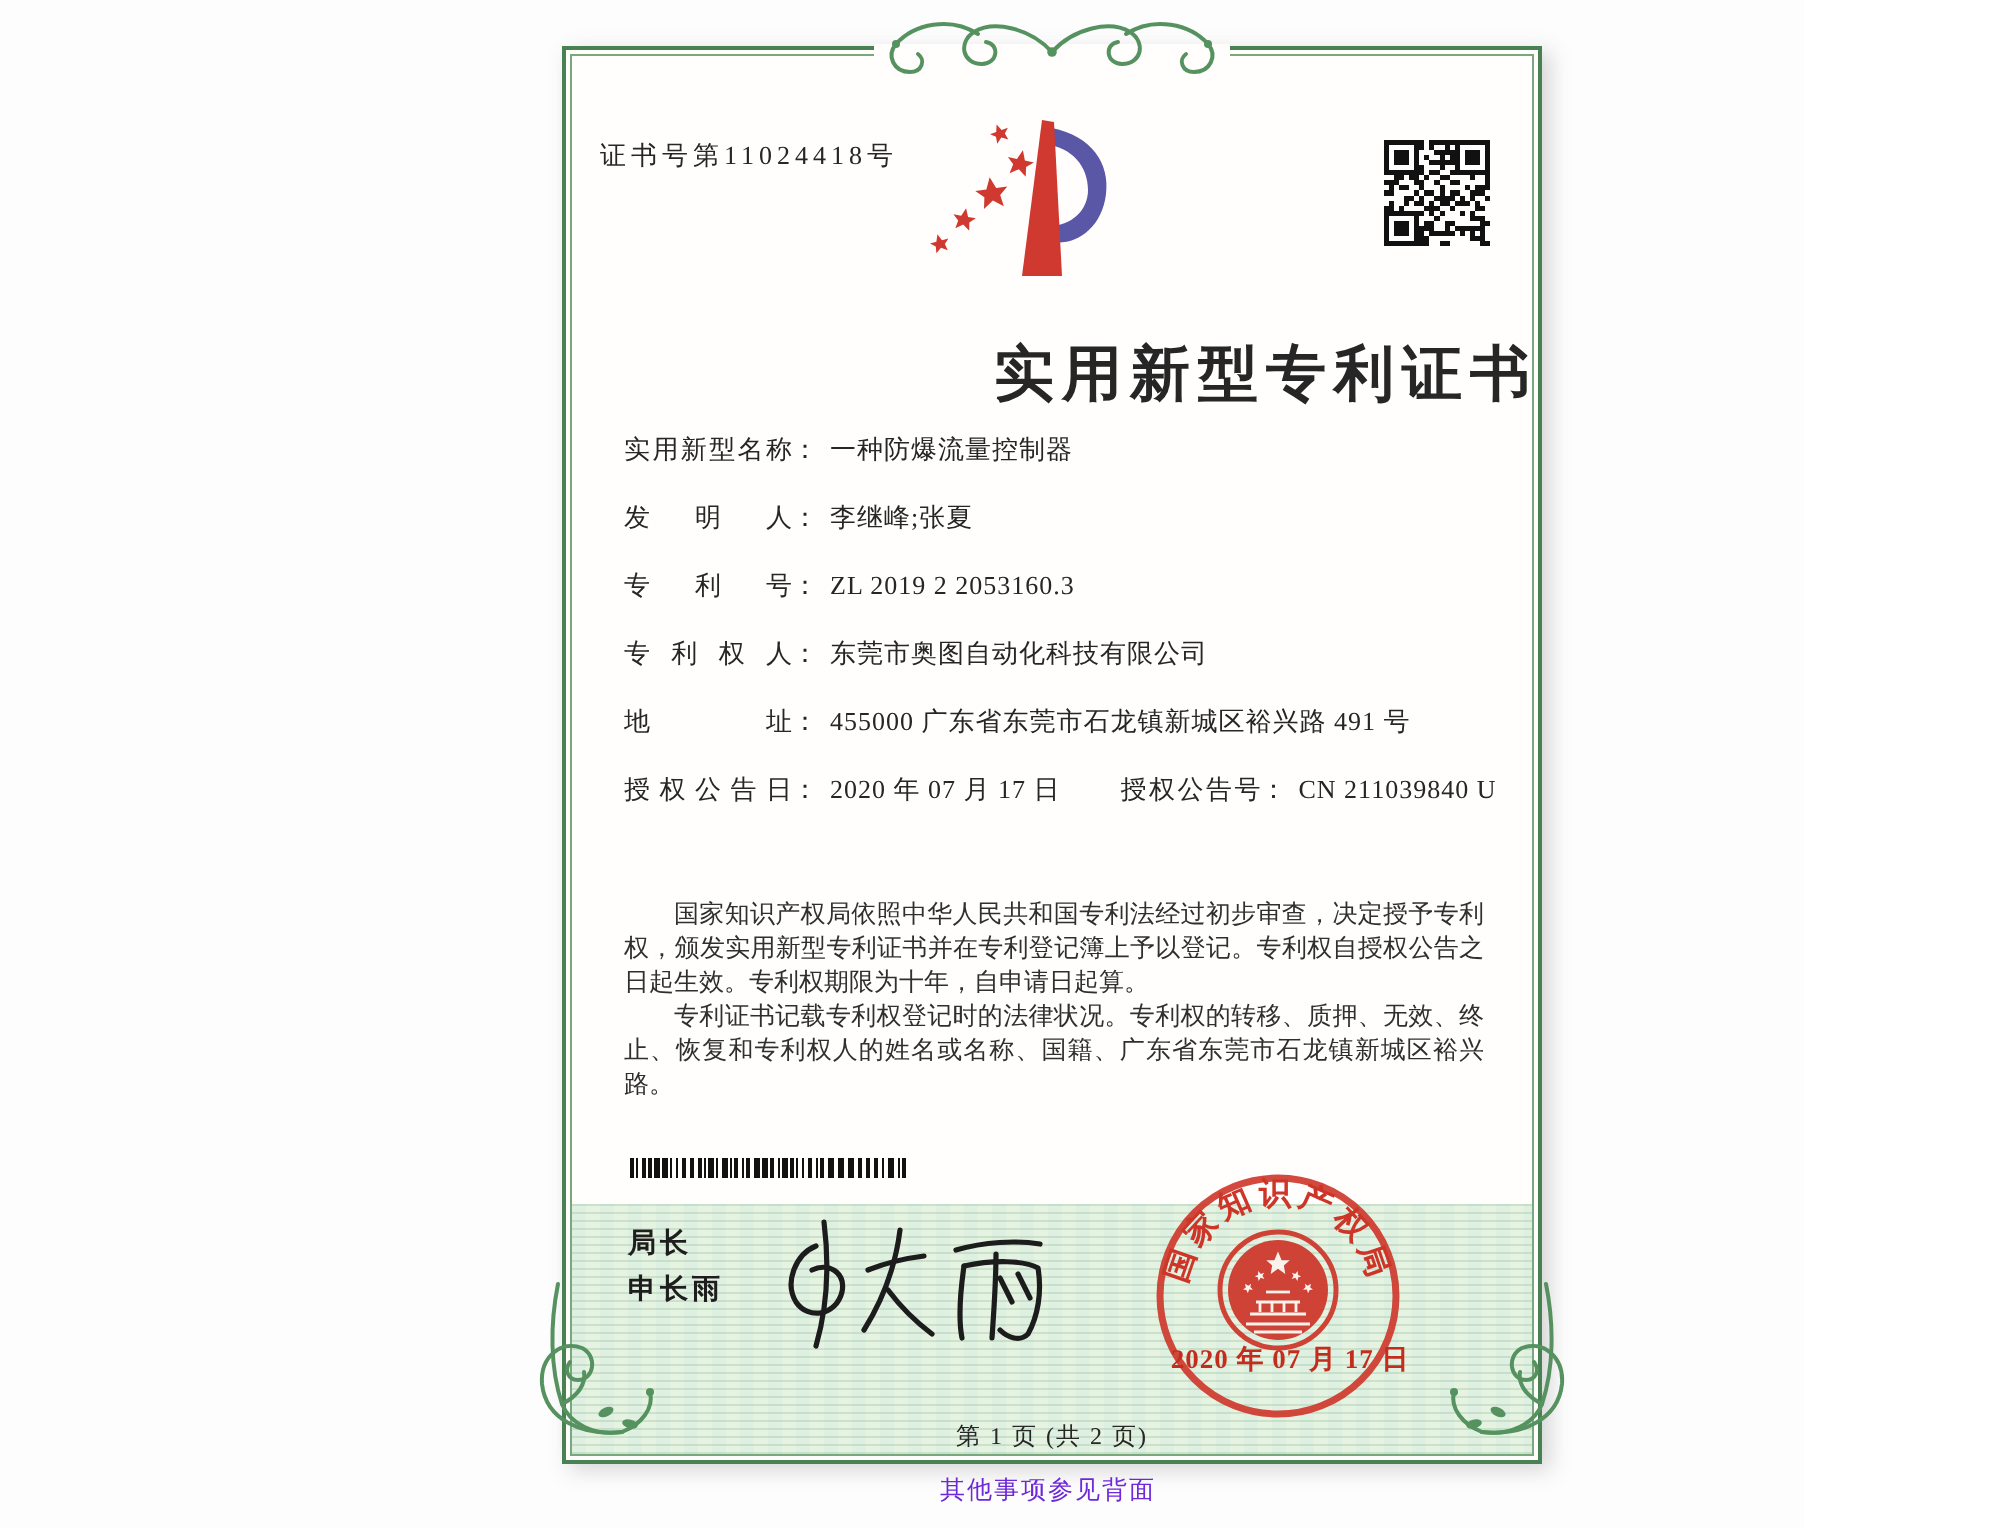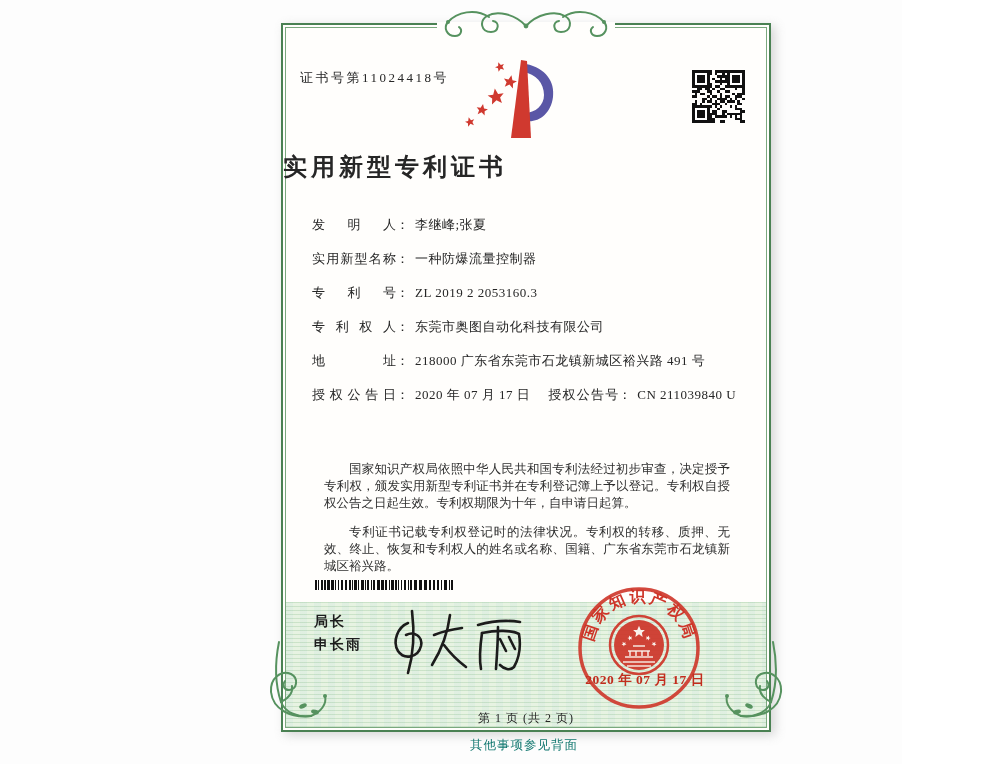--- a/index.html
+++ b/index.html
@@ -10,42 +10,42 @@
   .cert-inner{position:absolute;inset:2px;border:1px solid var(--green-light,#79a87e);pointer-events:none;z-index:1;}
   .band{position:absolute;left:3px;right:3px;top:577px;bottom:3px;z-index:0;
         background:
           repeating-linear-gradient(0deg, rgba(128,184,132,.28) 0 1px, rgba(255,255,255,0) 1px 4px),
           repeating-linear-gradient(90deg, rgba(160,205,220,.10) 0 7px, rgba(255,255,255,0) 7px 14px),
           var(--band,#e7f3e2);}
   .cert-no{position:absolute;left:17px;top:44px;font-size:13px;letter-spacing:2.5px;z-index:2;}
   .logo{position:absolute;left:177px;top:33px;z-index:2;}
   .qr{position:absolute;left:409px;top:45px;width:53px;height:53px;z-index:2;}
   .qr svg{width:100%;height:100%;}
-  .title{position:absolute;left:0;top:126px;width:100%;text-align:left;font-size:24px;font-weight:bold;
+  .title{position:absolute;left:0;top:142px;width:100%;text-align:right;font-size:30px;font-weight:bold;
          letter-spacing:4px;z-index:2;}
   .fields{position:absolute;left:29px;top:183px;width:430px;z-index:2;font-size:13px;}
   .frow{height:34px;line-height:34px;white-space:nowrap;}
   .flabel{display:inline-block;width:84px;text-align:justify;text-align-last:justify;vertical-align:top;}
   .fcolon{display:inline-block;margin-right:6px;}
   .fvalue{letter-spacing:.5px;}
-  .fpair2{margin-left:18px;}
+  .fpair2{margin-left:30px;}
   .fpair2 .flabel{width:70px;}
   .paras{position:absolute;left:29px;top:424px;width:430px;z-index:2;font-size:12.5px;line-height:17px;
          text-align:justify;color:#2f2f2f;}
-  .paras p{margin:12px;text-indent:2em;}
+  .paras p{margin:0;text-indent:2em;}
   .barcode{position:absolute;left:32px;top:551px;width:142px;height:10px;z-index:2;}
   .officer{position:absolute;left:31px;top:585px;z-index:3;font-family:"Liberation Sans","DejaVu Sans",sans-serif;
            font-weight:bold;font-size:14px;color:#1e1e1e;}
   .officer div{height:23px;line-height:23px;letter-spacing:2px;}
   .signature{position:absolute;left:95px;top:576px;z-index:3;}
   .seal{position:absolute;left:290px;top:557px;z-index:3;}
   .seal-date{position:absolute;left:297px;top:646px;width:130px;text-align:center;z-index:4;
              font-size:13.5px;font-weight:bold;color:var(--date-red,#c22d1e);letter-spacing:.5px;white-space:nowrap;}
   .page-num{position:absolute;left:0;top:685px;width:100%;text-align:center;font-size:12px;z-index:2;letter-spacing:1px;}
-  .back-note{position:absolute;left:281px;top:737px;width:486px;text-align:center;font-size:12.5px;color:#0f766e;
+  .back-note{position:absolute;left:281px;top:737px;width:486px;text-align:center;font-size:12.5px;color:#6d28d9;
              letter-spacing:1px;}
   .ornament-top{position:absolute;left:148px;top:-17px;z-index:2;}
   .flourish{position:absolute;z-index:3;}
   .flourish.bl{left:-20px;top:613px;}
   .flourish.br{left:428px;top:613px;transform:scaleX(-1);}
 </style>
 </head>
 <body>
 
 <div class="page">
@@ -263,33 +263,33 @@
           <rect x="16" y="2" width="3" height="3"></rect>
           <rect x="0" y="14" width="7" height="7"></rect>
           <rect x="1" y="15" width="5" height="5" fill="#fff"></rect>
           <rect x="2" y="16" width="3" height="3"></rect>
         </svg></div>
 
     <div class="title">实用新型专利证书</div>
 
     <div class="fields">
       <div class="frow">
+        <span class="flabel">实用新型名称</span><span class="fcolon">：</span><span class="fvalue">一种防爆流量控制器</span>
+      </div>
+      <div class="frow">
         <span class="flabel">发明人</span><span class="fcolon">：</span><span class="fvalue">李继峰;张夏</span>
       </div>
       <div class="frow">
-        <span class="flabel">实用新型名称</span><span class="fcolon">：</span><span class="fvalue">一种防爆流量控制器</span>
-      </div>
-      <div class="frow">
         <span class="flabel">专利号</span><span class="fcolon">：</span><span class="fvalue">ZL 2019 2 2053160.3</span>
       </div>
       <div class="frow">
         <span class="flabel">专利权人</span><span class="fcolon">：</span><span class="fvalue">东莞市奥图自动化科技有限公司</span>
       </div>
       <div class="frow">
-        <span class="flabel">地址</span><span class="fcolon">：</span><span class="fvalue">218000 广东省东莞市石龙镇新城区裕兴路 491 号</span>
+        <span class="flabel">地址</span><span class="fcolon">：</span><span class="fvalue">455000 广东省东莞市石龙镇新城区裕兴路 491 号</span>
       </div>
       <div class="frow">
         <span class="flabel">授权公告日</span><span class="fcolon">：</span><span class="fvalue">2020 年 07 月 17 日</span><span class="fpair2"><span class="flabel">授权公告号</span><span class="fcolon">：</span><span class="fvalue">CN 211039840 U</span></span>
       </div>
     </div>
 
     <div class="paras">
       <p>国家知识产权局依照中华人民共和国专利法经过初步审查，决定授予专利权，颁发实用新型专利证书并在专利登记簿上予以登记。专利权自授权公告之日起生效。专利权期限为十年，自申请日起算。</p>
       <p>专利证书记载专利权登记时的法律状况。专利权的转移、质押、无效、终止、恢复和专利权人的姓名或名称、国籍、广东省东莞市石龙镇新城区裕兴路。</p>
     </div>

